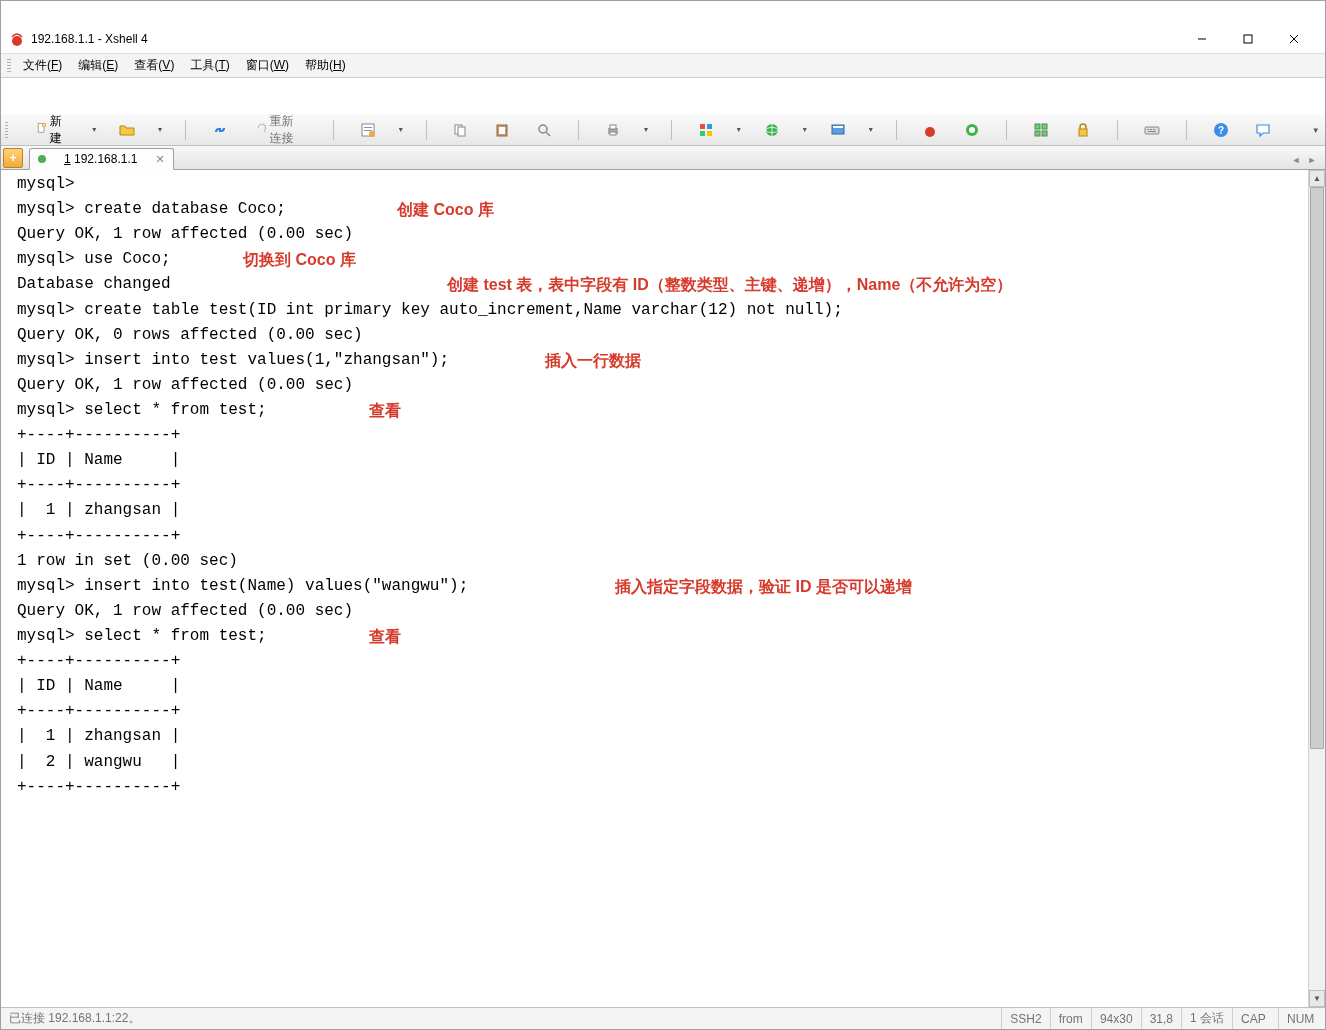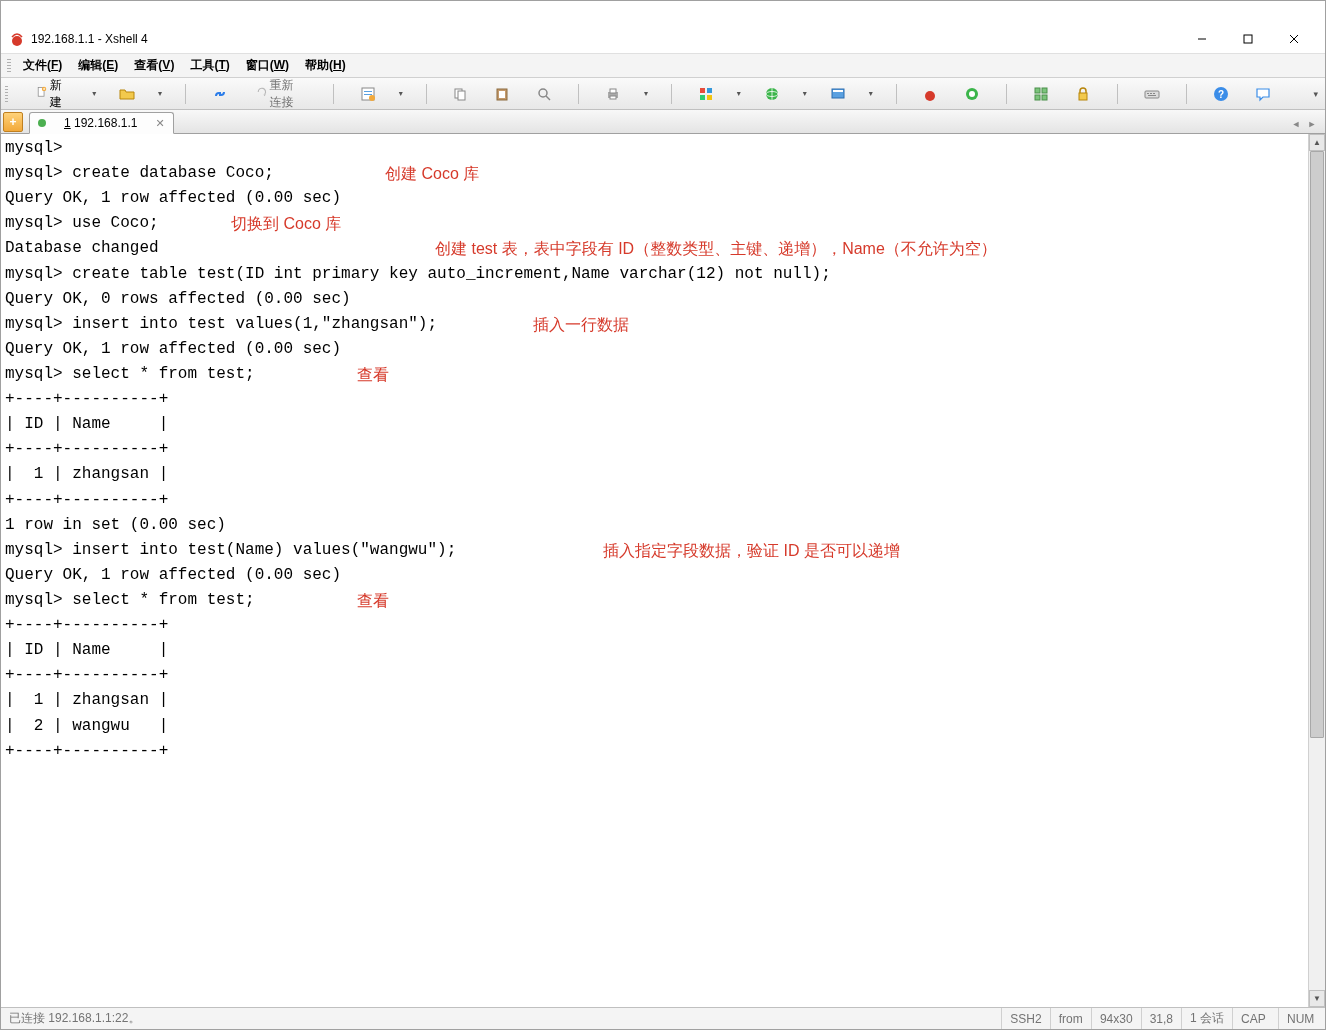--- a/index.html
+++ b/index.html
@@ -4,50 +4,50 @@
 <style>
   * { box-sizing: border-box; margin: 0; padding: 0; }
   body { font-family: "Microsoft YaHei", "Segoe UI", Tahoma, sans-serif; font-size: 12px; background: #fff; width: 1326px; height: 1030px; overflow: hidden; display: flex; flex-direction: column; border: 1px solid #a0a0a0; }
   
   .titlebar { height: 30px; background: #fff; display: flex; align-items: center; padding: 0 8px; border-bottom: 1px solid #e0e0e0; margin-top: 23px; }
   .titlebar .app-icon { width: 16px; height: 16px; margin-right: 6px; }
   .titlebar .title-text { flex: 1; font-size: 12px; color: #000; }
   .titlebar .win-btns { display: flex; gap: 0; }
   .titlebar .win-btn { width: 46px; height: 30px; display: flex; align-items: center; justify-content: center; color: #000; font-size: 10px; }
   
-  .menubar { height: 24px; background: #f4f4f4; display: flex; align-items: center; padding: 0 6px; border-bottom: 1px solid #d0d0d0; font-weight: bold; }
+  .menubar { height: 24px; background: #f4f4f4; display: flex; align-items: center; padding: 0 6px; border-bottom: 1px solid #d0d0d0; }
   .menubar .menu-item { padding: 2px 8px; font-size: 12px; color: #000; }
   .menubar .menu-item u { text-decoration: underline; }
   .menubar::before { content: ""; width: 4px; height: 14px; background: repeating-linear-gradient(to bottom, #b0b0b0 0 1px, transparent 1px 3px); margin-right: 4px; }
   
-  .toolbar { height: 32px; background: linear-gradient(to bottom, #fafafa, #e8e8e8); display: flex; align-items: center; padding: 0 4px; border-bottom: 1px solid #c0c0c0; gap: 18px; }
+  .toolbar { height: 32px; background: linear-gradient(to bottom, #fafafa, #e8e8e8); display: flex; align-items: center; padding: 0 4px; border-bottom: 1px solid #c0c0c0; gap: 18px; margin-top: 36px; }
   .toolbar::before { content: ""; width: 4px; height: 16px; background: repeating-linear-gradient(to bottom, #b0b0b0 0 1px, transparent 1px 3px); margin-right: 4px; }
   .tb-btn { height: 24px; min-width: 24px; display: flex; align-items: center; justify-content: center; padding: 0 3px; border-radius: 2px; gap: 2px; }
   .tb-btn.labeled { padding: 0 6px; }
   .tb-btn .lbl { font-size: 12px; }
   .tb-sep { width: 1px; height: 20px; background: #c0c0c0; margin: 0 4px; }
   .tb-dd { width: 8px; height: 24px; display:flex; align-items:center; justify-content:center; font-size:8px; color:#555; }
   .tb-icon { width: 16px; height: 16px; display:inline-block; }
   .toolbar .spacer { flex: 1; }
   .toolbar-chevron { width: 14px; height: 24px; display:flex; align-items:center; justify-content:center; font-size: 9px; color:#555; }
   
   .tabstrip { height: 24px; background: linear-gradient(to bottom, #f8f8f8, #e4e4e4); display: flex; align-items: flex-end; border-bottom: 1px solid #a0a0a0; padding-left: 2px; }
   .tabstrip .add-tab { width: 20px; height: 20px; background: linear-gradient(to bottom,#ffd27a,#f2a93b); border:1px solid #c08020; border-radius:2px; display:flex; align-items:center; justify-content:center; color:#fff; font-weight:bold; font-size:12px; margin-right:6px; margin-bottom:1px; }
   .tab { height: 22px; background: #fdfdfd; border: 1px solid #a0a0a0; border-bottom: 1px solid #fdfdfd; border-radius: 3px 3px 0 0; display:flex; align-items:center; padding: 0 8px; gap:18px; font-size:12px; margin-bottom:-1px; }
   .tab .dot { width:8px; height:8px; border-radius:50%; background:#4caf50; }
   .tab .closex { color:#888; font-size:11px; }
   .tab .tab-label u { text-decoration: underline; }
   .tabstrip .spacer { flex:1; }
   .tabstrip .nav-arrows { display:flex; gap:2px; padding-right:6px; padding-bottom:2px; }
   .tabstrip .nav-arrow { width:14px; height:14px; display:flex;align-items:center;justify-content:center; font-size:9px; color:#888; }
   
-  .terminal-wrap { flex:1; display:flex; background:#fff; overflow:hidden; }
+  .terminal-wrap { flex:1; display:flex; background:#fff; overflow:hidden;padding-left:12px; }
   .terminal { flex:1; font-family: "Courier New", Consolas, monospace; font-size: 16px; line-height: 1.57; color:#000; padding: 2px 4px; white-space: pre; overflow:hidden; position:relative; }
   .terminal .line { white-space: pre; }
-  .ann { color: #d63a2b; font-family: "Microsoft YaHei", sans-serif; font-size: 16px; }
+  .ann { color: #d63a2b; font-family: "Microsoft YaHei", sans-serif; font-size: 16px; font-weight: bold; }
   .scrollbar { width:17px; background:#f0f0f0; border-left:1px solid #d0d0d0; display:flex; flex-direction:column; }
   .scrollbar .sb-btn { height:17px; background:#e8e8e8; border:1px solid #c0c0c0; display:flex; align-items:center; justify-content:center; font-size:8px; color:#555;}
   .scrollbar .sb-track { flex:1; position:relative; }
   .scrollbar .sb-thumb { position:absolute; left:1px; right:1px; top:0; height:70%; background:#cdcdcd; border:1px solid #a8a8a8; border-radius:1px; }
   
   .statusbar { height: 22px; background:#f4f4f4; border-top:1px solid #c0c0c0; display:flex; align-items:center; font-size:12px; color:#737373; }
   .statusbar .cell { padding: 0 8px; border-right:1px solid #d0d0d0; height:100%; display:flex; align-items:center; }
   .statusbar .cell.first { flex:1; border-right:1px solid #d0d0d0; }
 </style>
 </head>

